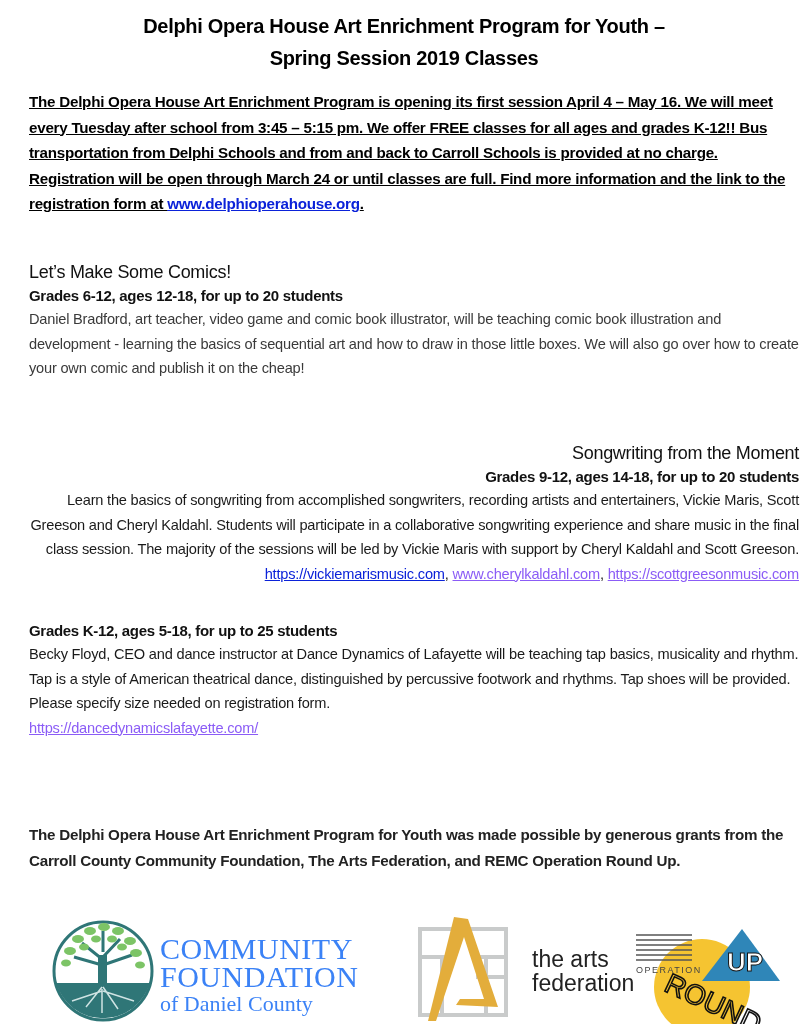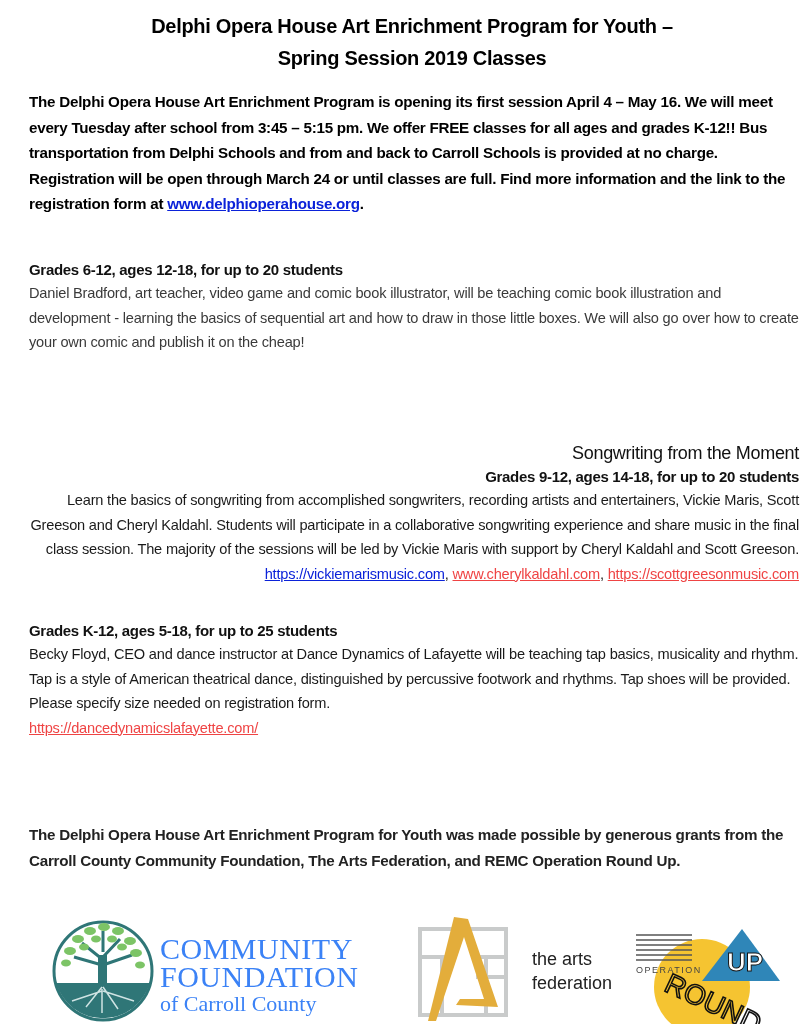--- a/index.html
+++ b/index.html
@@ -2,60 +2,61 @@
 <html><head>
 <meta charset="utf-8">
 <style>
   html, body { margin: 0; padding: 0; background: #ffffff; }
   body {
     width: 810px; height: 1024px; overflow: hidden; position: relative;
     font-family: "Liberation Sans", "DejaVu Sans", sans-serif;
     color: #000;
   }
   .title {
-    position: absolute; left: 16px; top: 10px; width: 792px;
+    position: absolute; left: 8px; top: 10px; width: 792px;
     text-align: center; font-weight: bold; font-size: 20px; line-height: 32px;
     letter-spacing: -0.3px;
   }
   .intro {
     position: absolute; left: 29px; top: 89px; width: 770px;
-    font-weight: bold; font-size: 15.2px; line-height: 25.5px; letter-spacing: -0.25px;
+    font-weight: bold; font-size: 15.2px; line-height: 25.5px; letter-spacing: -0.25px; text-decoration: underline;
   }
   a { color: #0b22d9; text-decoration: underline; }
-  a.lite { color: #ef4444; }
+  a.lite { color: #8b5cf6; }
   .section { position: absolute; left: 29px; width: 770px; }
   .sec-title { font-size: 18px; font-weight: normal; line-height: 26px; color: #111; letter-spacing: -0.3px; }
   .sec-sub { font-size: 15px; font-weight: bold; line-height: 22px; letter-spacing: -0.3px; color: #111; }
   .sec-desc { font-size: 14.6px; line-height: 24.5px; color: #3a3a3a; letter-spacing: -0.2px; }
   .sec-desc.dark { color: #1a1a1a; }
   .links { font-size: 14.6px; line-height: 24px; letter-spacing: -0.2px; color: #222; }
   .thanks {
     position: absolute; left: 29px; top: 822px; width: 770px;
     font-weight: bold; font-size: 15.2px; line-height: 25.5px; color: #222; letter-spacing: -0.25px;
   }
   .logos { position: absolute; left: 0; top: 915px; width: 810px; height: 109px; }
   .logo { position: absolute; }
   .cf-text { position: absolute; left: 112px; top: 18px; font-family: "Liberation Serif", serif; color: #3b82f6; }
   .cf-big { font-size: 30px; line-height: 28px; letter-spacing: 0.5px; }
   .cf-small { font-size: 22px; line-height: 26px; }
-  .af-text { position: absolute; left: 116px; top: 32px; font-size: 18px; line-height: 24px; color: #222; }
+  .af-text { position: absolute; left: 116px; top: 32px; font-size: 23px; line-height: 24px; color: #222; }
 </style>
 </head>
 <body>
 
 <div class="title">
   <div>Delphi Opera House Art Enrichment Program for Youth –</div>
   <div>Spring Session 2019 Classes</div>
 </div>
 
 <div class="intro">
   <span>The Delphi Opera House Art Enrichment Program is opening its first session April 4 – May 16. We will meet every Tuesday after school from 3:45 – 5:15 pm. We offer FREE classes for all ages and grades K-12!! Bus transportation from Delphi Schools and from and back to Carroll Schools is provided at no charge. Registration will be open through March 24 or until classes are full. Find more information and the link to the registration form at </span><a href="#">www.delphioperahouse.org</a><span>.</span>
 </div>
 
 <div class="section" style="top:259px;">
+  <div class="sec-title">Let’s Make Some Comics!</div>
   <div class="sec-sub">Grades 6-12, ages 12-18, for up to 20 students</div>
   <div class="sec-desc">Daniel Bradford, art teacher, video game and comic book illustrator, will be teaching comic book illustration and development - learning the basics of sequential art and how to draw in those little boxes. We will also go over how to create your own comic and publish it on the cheap!</div>
 </div>
 
 <div class="section" style="top:440px;text-align:right;">
   <div class="sec-title">Songwriting from the Moment</div>
   <div class="sec-sub">Grades 9-12, ages 14-18, for up to 20 students</div>
   <div class="sec-desc dark">Learn the basics of songwriting from accomplished songwriters, recording artists and entertainers, Vickie Maris, Scott Greeson and Cheryl Kaldahl. Students will participate in a collaborative songwriting experience and share music in the final class session.  The majority of the sessions will be led by Vickie Maris with support by Cheryl Kaldahl and Scott Greeson.</div>
   <div class="links">
     <a href="#">https://vickiemarismusic.com</a><span>, </span><a href="#" class="lite">www.cherylkaldahl.com</a><span>, </span><a href="#" class="lite">https://scottgreesonmusic.com</a>
@@ -93,21 +94,21 @@
           <ellipse cx="48" cy="22" rx="5" ry="3.5"></ellipse>
         <ellipse cx="64" cy="22" rx="5" ry="3.5"></ellipse>
           <ellipse cx="18" cy="46" rx="5" ry="3.5"></ellipse>
         <ellipse cx="92" cy="48" rx="5" ry="3.5"></ellipse>
       </g>
       <path d="M54 70 L38 90 M55 70 L70 92 M54 72 L54 96 M54 74 L24 84 M55 74 L86 84" stroke="#cfe3e3" stroke-width="1.5" fill="none"></path>
     </svg>
     <div class="cf-text">
       <div class="cf-big">COMMUNITY</div>
       <div class="cf-big">FOUNDATION</div>
-      <div class="cf-small">of Carroll County</div>
+      <div class="cf-small">of Daniel County</div>
     </div>
   </div>
 
   <div class="logo" style="left:416px; top:0px; width:210px; height:109px;">
     <svg width="100" height="109" viewBox="0 0 100 109">
       <g fill="none" stroke="#c9cbcb" stroke-width="4">
         <rect x="4" y="14" width="86" height="86"></rect>
         <line x1="4" y1="42" x2="30" y2="42"></line>
           <line x1="26" y1="42" x2="26" y2="100"></line>
         <line x1="60" y1="42" x2="90" y2="42"></line>

